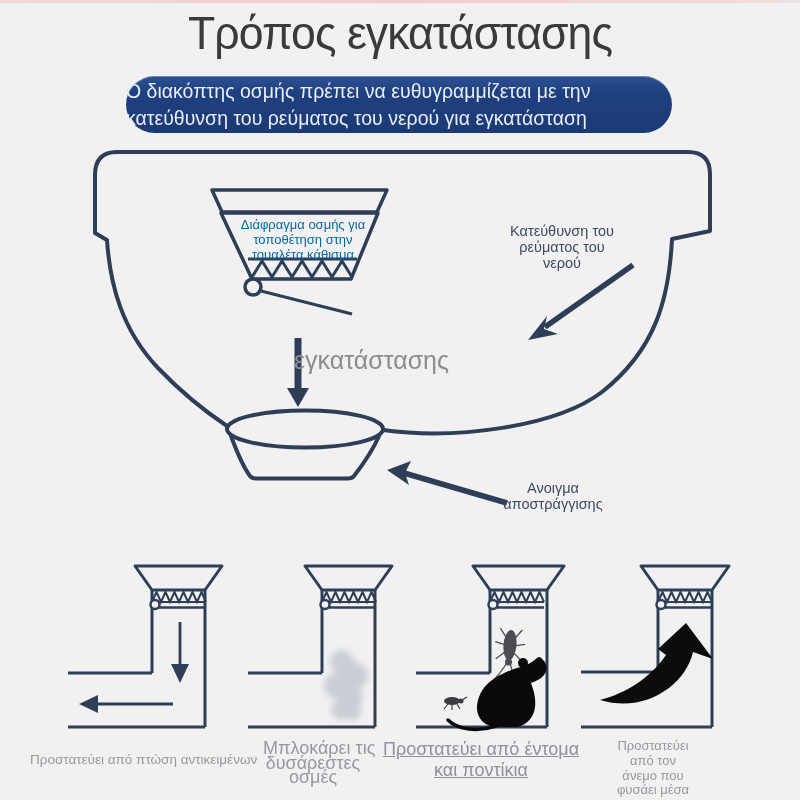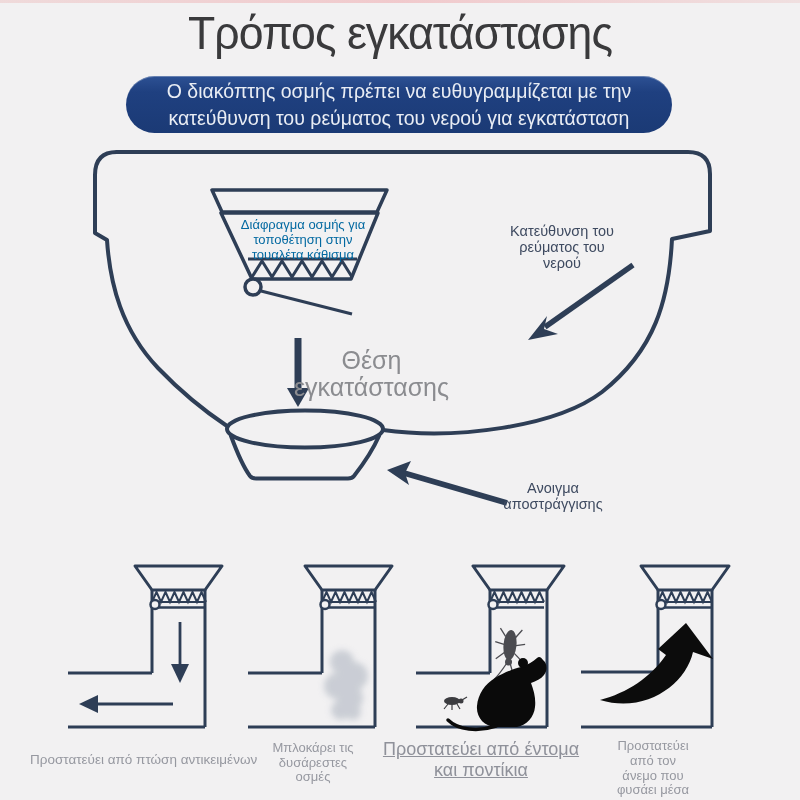--- a/index.html
+++ b/index.html
@@ -15,33 +15,33 @@
   .title{
     position:absolute;left:0;top:6px;width:800px;text-align:center;
     font-size:46px;font-weight:500;letter-spacing:-1px;color:#3a3a3c;
     transform:scaleX(.97);
   }
   .banner{
     position:absolute;left:126px;top:76px;width:546px;height:57px;
     border-radius:29px;
     background:linear-gradient(180deg,#2d5194 0%,#1f4080 28%,#1b3a75 100%);
     box-shadow:inset 0 1px 0 rgba(255,255,255,.28);
-    color:#e9edf4;text-align:center;
+    color:#e9edf4;
     font-size:19.5px;line-height:26.5px;
     display:flex;flex-direction:column;justify-content:center;
   }
   svg.art{position:absolute;left:0;top:0;width:800px;height:800px;}
   .lbl{position:absolute;text-align:center;}
   .lbl div{white-space:nowrap;}
   .device-label{left:213px;top:217px;width:180px;font-size:13px;line-height:15.2px;color:#0369a1;}
   .flow-label{left:482px;top:224px;width:160px;font-size:14.5px;line-height:15.8px;color:#3e4a60;}
   .position-label{left:289px;top:347px;width:165px;font-size:25px;line-height:27px;color:#8b8c90;}
   .drain-label{left:483px;top:481px;width:140px;font-size:14.5px;line-height:15.5px;color:#3e4a60;}
   .f1-label{left:30px;top:752px;width:226px;font-size:13.5px;line-height:15px;color:#9698a0;}
-  .f2-label{left:263px;top:741px;width:100px;font-size:13px;line-height:14.5px;color:#9698a0;}
+  .f2-label{left:263px;top:741px;width:100px;font-size:18px;line-height:14.5px;color:#9698a0;}
   .f3-label{left:376px;top:739px;width:210px;font-size:18px;line-height:21px;color:#8f919a;text-decoration:underline;}
   .f4-label{left:603px;top:730px;width:100px;font-size:13px;line-height:14.8px;color:#9698a0;margin-top:9px;}
 </style>
 </head>
 <body>
 
 <div class="stage">
   <div class="top-edge"></div>
 
   <div class="title">Τρόπος εγκατάστασης</div>
@@ -191,21 +191,20 @@
     <div>τουαλέτα κάθισμα</div>
   </div>
 
   <div class="lbl flow-label">
     <div>Κατεύθυνση του</div>
     <div>ρεύματος του</div>
     <div>νερού</div>
   </div>
 
   <div class="lbl position-label">
-    <div>Θέση</div>
     <div>εγκατάστασης</div>
   </div>
 
   <div class="lbl f1-label">
     <div>Προστατεύει από πτώση αντικειμένων</div>
   </div>
 
   <div class="lbl drain-label">
     <div>Ανοιγμα</div>
     <div>αποστράγγισης</div>

